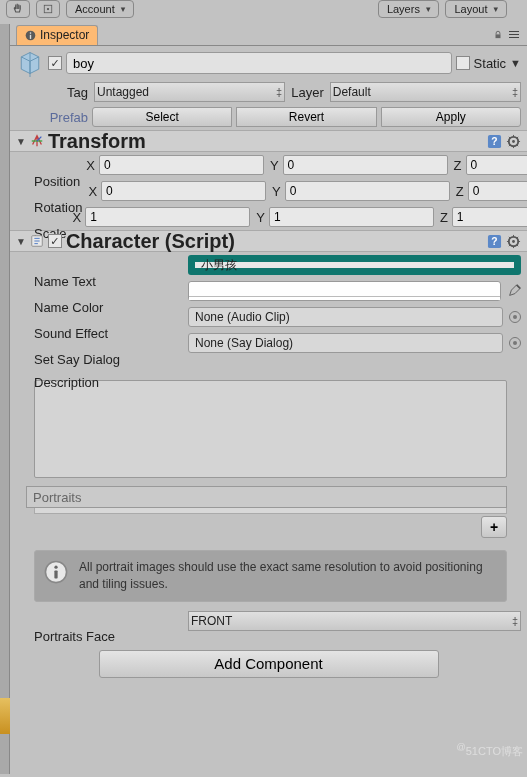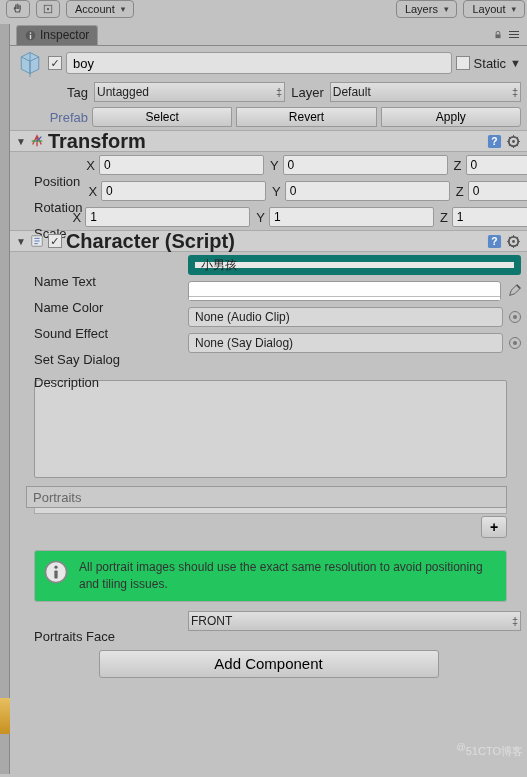--- a/index.html
+++ b/index.html
@@ -1,29 +1,29 @@
 <!DOCTYPE html>
 <html><head>
 <meta charset="utf-8">
 <style>
   * { box-sizing: border-box; margin: 0; padding: 0; font-family: Arial, sans-serif; }
   body { background: #c2c2c2; width: 527px; height: 777px; overflow: hidden; font-size: 12px; color: #222; }
 
-  .top-bar { display: flex; gap: 6px; padding: 0 2px 4px 6px; background: #c2c2c2; align-items: center; }
+  .top-bar { display: flex; gap: 6px; padding: 0 20px 4px 6px; background: #c2c2c2; align-items: center; }
   .top-btn { background: #c2c2c2; border: 1px solid #888; border-radius: 4px; height: 18px; padding: 0 8px; display: flex; align-items: center; font-size: 11px; }
   .top-btn.square { width: 24px; padding: 0; justify-content: center; }
   .top-drop::after { content: '▾'; margin-left: 6px; font-size: 9px; color: #444; }
 
   .left-strip { position: absolute; left: 0; top: 24px; width: 10px; height: 750px; background: #a9a9a9; border-right: 1px solid #888; }
   .left-strip::after { content: ''; position: absolute; left: 0; top: 674px; width: 10px; height: 36px; background: linear-gradient(#e6c060, #c89020); }
 
   .panel { position: absolute; left: 10px; top: 24px; right: 0; background: #c2c2c2; }
 
   .tab-row { display: flex; align-items: center; height: 22px; border-bottom: 1px solid #888; }
-  .tab { background: #737373; border: 1px solid #999; border-bottom: none; border-radius: 3px 3px 0 0; height: 20px; padding: 0 8px; display: flex; align-items: center; gap: 4px; margin-left: 6px; font-size: 12px; }
+  .tab { background: #fdba74; border: 1px solid #999; border-bottom: none; border-radius: 3px 3px 0 0; height: 20px; padding: 0 8px; display: flex; align-items: center; gap: 4px; margin-left: 6px; font-size: 12px; }
   .tab svg { width: 11px; height: 11px; }
   .tab-right { margin-left: auto; display: flex; align-items: center; gap: 6px; padding-right: 8px; }
   .lock-ic { width: 10px; height: 10px; }
   .menu-lines { display: flex; flex-direction: column; gap: 2px; }
   .menu-lines span { width: 10px; height: 1px; background: #444; }
 
   .header-row { display: flex; align-items: center; height: 34px; padding: 4px 6px; gap: 4px; }
   .cube-ic { width: 28px; height: 28px; }
   .chk { width: 14px; height: 14px; background: #e8e8e8; border: 1px solid #888; display: flex; align-items: center; justify-content: center; font-size: 11px; line-height: 1; }
   .chk.on::after { content: '✓'; color: #333; }
@@ -61,21 +61,21 @@
   .target { width: 12px; height: 12px; border: 1px solid #777; border-radius: 50%; display:flex; align-items:center; justify-content:center; }
   .target::after { content:''; width:4px; height:4px; background:#777; border-radius:50%; }
 
   .desc-box { margin: 4px 20px 4px 24px; height: 98px; background: #d4d4d4; border: 1px solid #999; border-radius: 2px; }
 
   .portraits-head { margin: 8px 20px 0 16px; height: 22px; background: #cacaca; border: 1px solid #999; padding: 0 6px; display: flex; align-items: center; font-size: 13px; color: #666; }
   .portraits-bar { margin: 0 20px 0 24px; height: 6px; background: #d8d8d8; border: 1px solid #aaa; border-top:none; }
   .add-row { margin: 2px 20px 0 24px; display:flex; justify-content:flex-end; }
   .add-btn { width: 26px; height: 22px; background: linear-gradient(#e4e4e4,#c8c8c8); border:1px solid #999; border-radius:3px; font-size:14px; font-weight:bold; }
 
-  .info-box { margin: 12px 20px 4px 24px; background: #22c55e; border: 1px solid #aaa; border-radius: 3px; padding: 8px; display:flex; gap:10px; align-items:flex-start; }
+  .info-box { margin: 12px 20px 4px 24px; background: #a3a3a3; border: 1px solid #aaa; border-radius: 3px; padding: 8px; display:flex; gap:10px; align-items:flex-start; }
   .info-ic { width: 26px; height: 26px; flex-shrink: 0; }
   .info-txt { font-size: 12px; line-height: 1.4; color: #333; }
 
   .add-comp-row { display:flex; justify-content:center; margin-top: 16px; }
   .add-comp { width: 340px; height: 28px; background: linear-gradient(#e4e4e4,#c8c8c8); border:1px solid #999; border-radius: 3px; font-size: 15px; }
 
   .watermark { position: absolute; right: 4px; bottom: 18px; font-size: 11px; color: #f0f0f0; opacity: 0.6; }
   .wm-at { font-size: 9px; vertical-align: super; }
 </style>
 </head>

